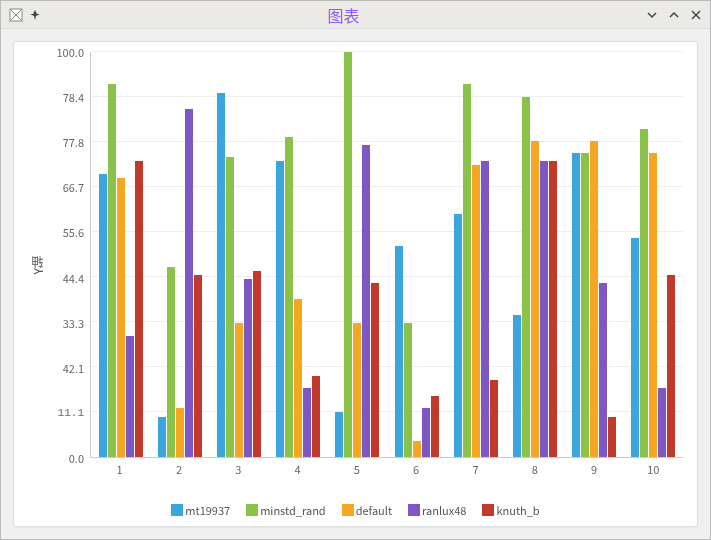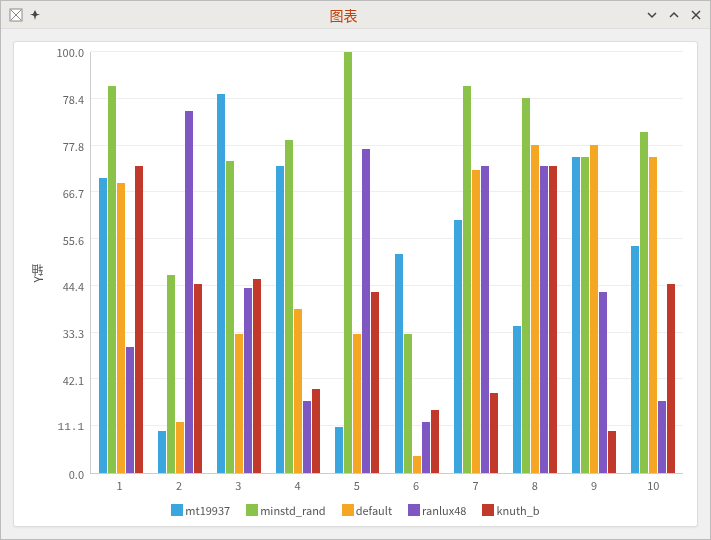--- a/index.html
+++ b/index.html
@@ -24,21 +24,21 @@
   .titlebar {
     height: 28px;
     display: flex;
     align-items: center;
     padding: 0 8px;
     background: #eceae7;
     border-bottom: 1px solid #ddd;
     user-select: none;
   }
   .titlebar .left-icons { display:flex; align-items:center; gap:6px; }
-  .titlebar .title { flex:1; text-align:center; font-size:14px; color:#c2410c; }
+  .titlebar .title { flex:1; text-align:center; font-size:16px; color:#8b5cf6; }
   .titlebar .right-icons { display:flex; align-items:center; gap:10px; }
   .titlebar svg { display:block; }
   .content {
     flex: 1;
     padding: 12px;
     display: flex;
     flex-direction: column;
     gap: 10px;
   }
   .chart-card {
@@ -139,20 +139,21 @@
     gap:16px;
     padding:8px 0 2px 0;
     flex-wrap:wrap;
   }
   .legend-item {
     display:flex;
     align-items:center;
     gap:2px;
     font-size:11px;
     color:#555;
+    margin-top:16px;
   }
   .swatch { width:12px; height:12px; }
   .refresh-btn {
     height: 34px;
     background: #fdfdfd;
     border: 1px solid #c7c7c7;
     border-radius: 3px;
     font-size: 13px;
     color:#222;
     cursor:pointer;

